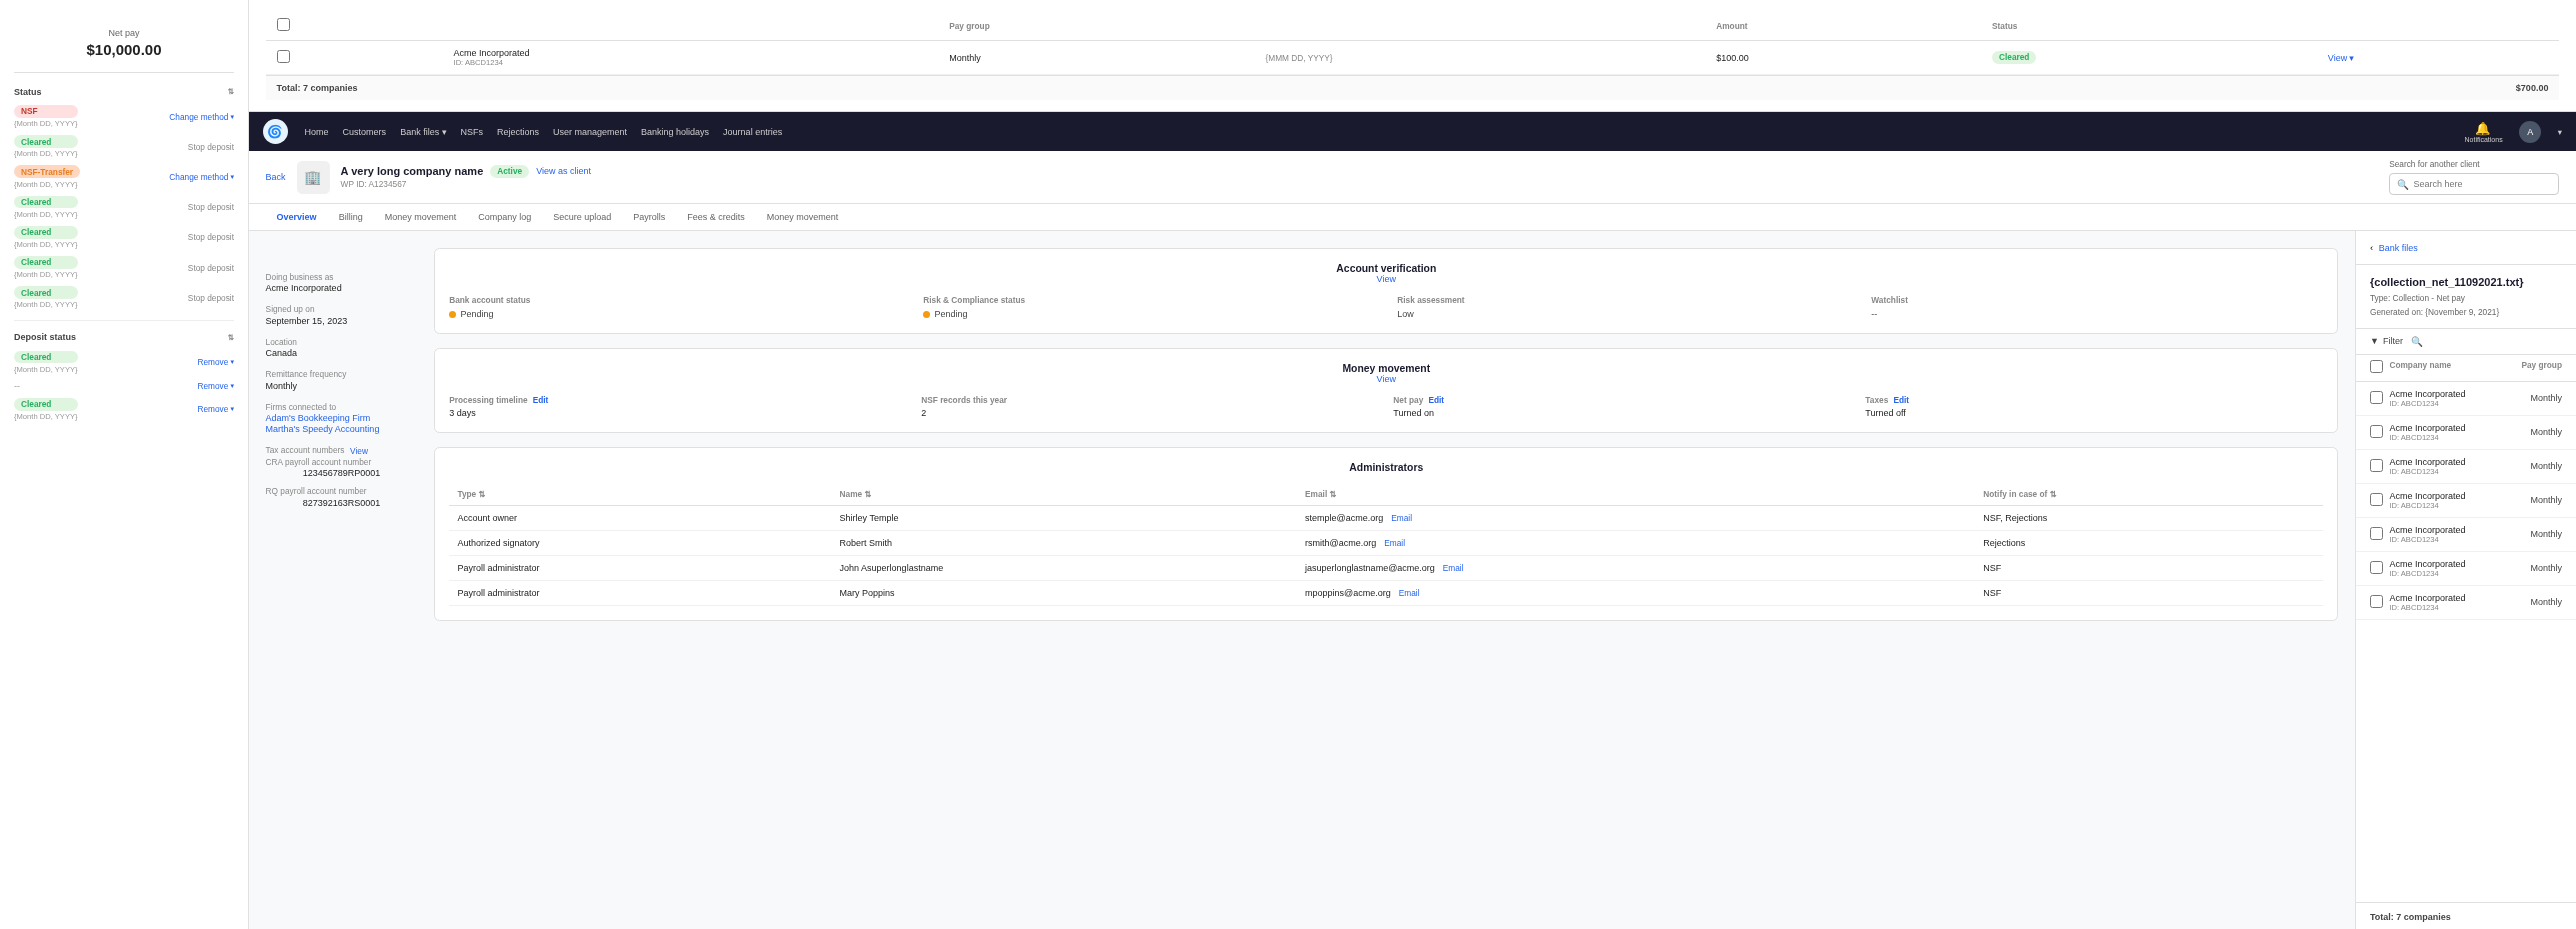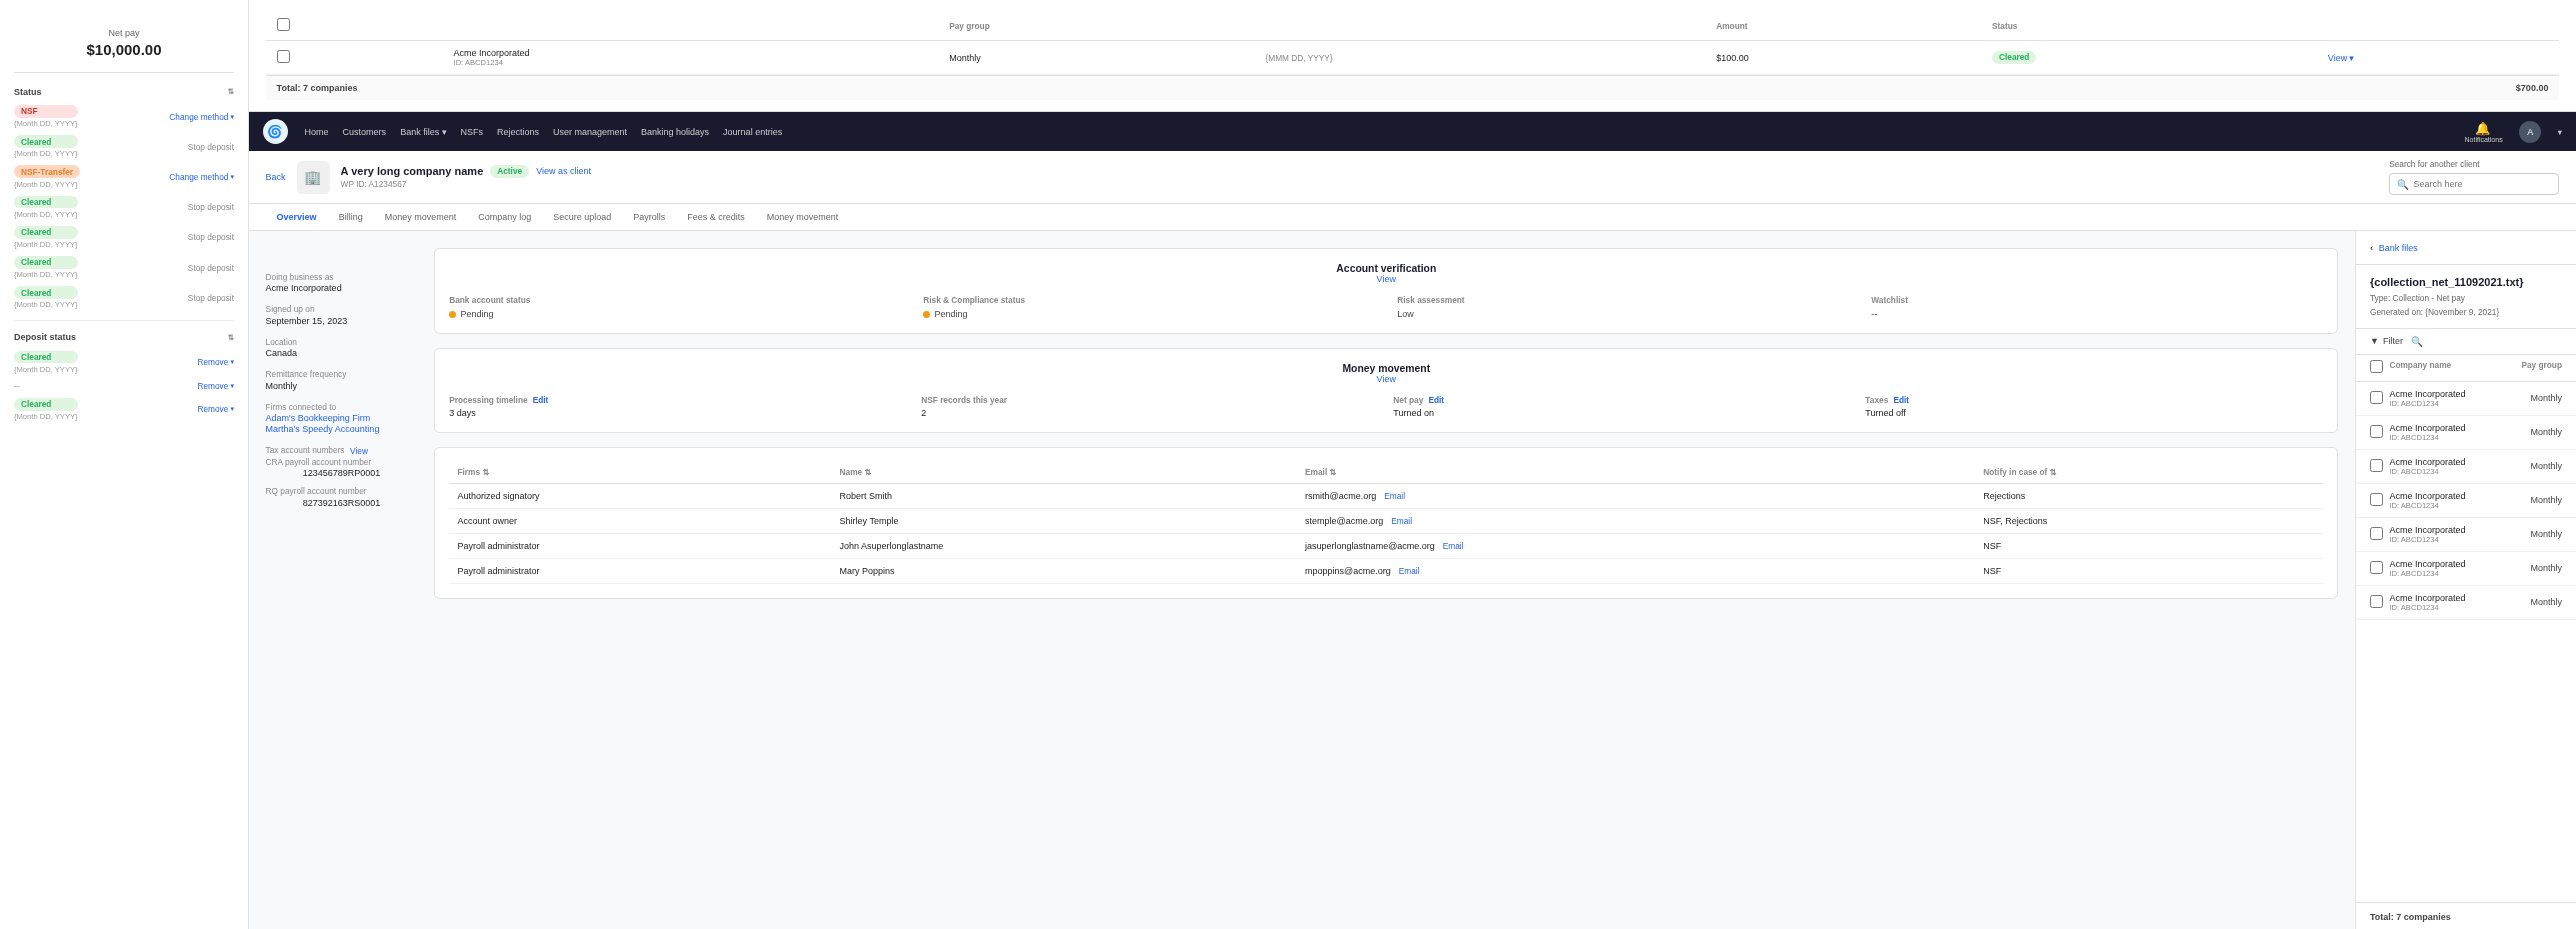--- a/index.html
+++ b/index.html
@@ -436,47 +436,50 @@
                 <div class="mm-item-label">
                   <span>Taxes</span>
                   <span class="edit-link">Edit</span>
                 </div>
                 <div class="mm-item-val">Turned off</div>
               </div>
             </div>
           </div>
 
           <div class="card">
+            <div class="card-header">
+              <span class="card-title">Administrators</span>
+            </div>
             <table class="admin-table">
               <thead>
                 <tr>
-                  <th>Firms ⇅</th>
+                  <th>Type ⇅</th>
                   <th>Name ⇅</th>
                   <th>Email ⇅</th>
                   <th>Notify in case of ⇅</th>
                 </tr>
               </thead>
               <tbody>
+                <tr>
+                  <td>Account owner</td>
+                  <td>Shirley Temple</td>
+                  <td>
+                    <span>stemple@acme.org</span>
+                    <span style="margin-left:5.5px;" class="admin-email-link">Email</span>
+                  </td>
+                  <td>NSF, Rejections</td>
+                </tr>
                 <tr>
                   <td>Authorized signatory</td>
                   <td>Robert Smith</td>
                   <td>
                     <span>rsmith@acme.org</span>
                     <span style="margin-left:5.5px;" class="admin-email-link">Email</span>
                   </td>
                   <td>Rejections</td>
-                </tr>
-                <tr>
-                  <td>Account owner</td>
-                  <td>Shirley Temple</td>
-                  <td>
-                    <span>stemple@acme.org</span>
-                    <span style="margin-left:5.5px;" class="admin-email-link">Email</span>
-                  </td>
-                  <td>NSF, Rejections</td>
                 </tr>
                 <tr>
                   <td>Payroll administrator</td>
                   <td>John Asuperlonglastname</td>
                   <td>
                     <span>jasuperlonglastname@acme.org</span>
                     <span style="margin-left:5.5px;" class="admin-email-link">Email</span>
                   </td>
                   <td>NSF</td>
                 </tr>

